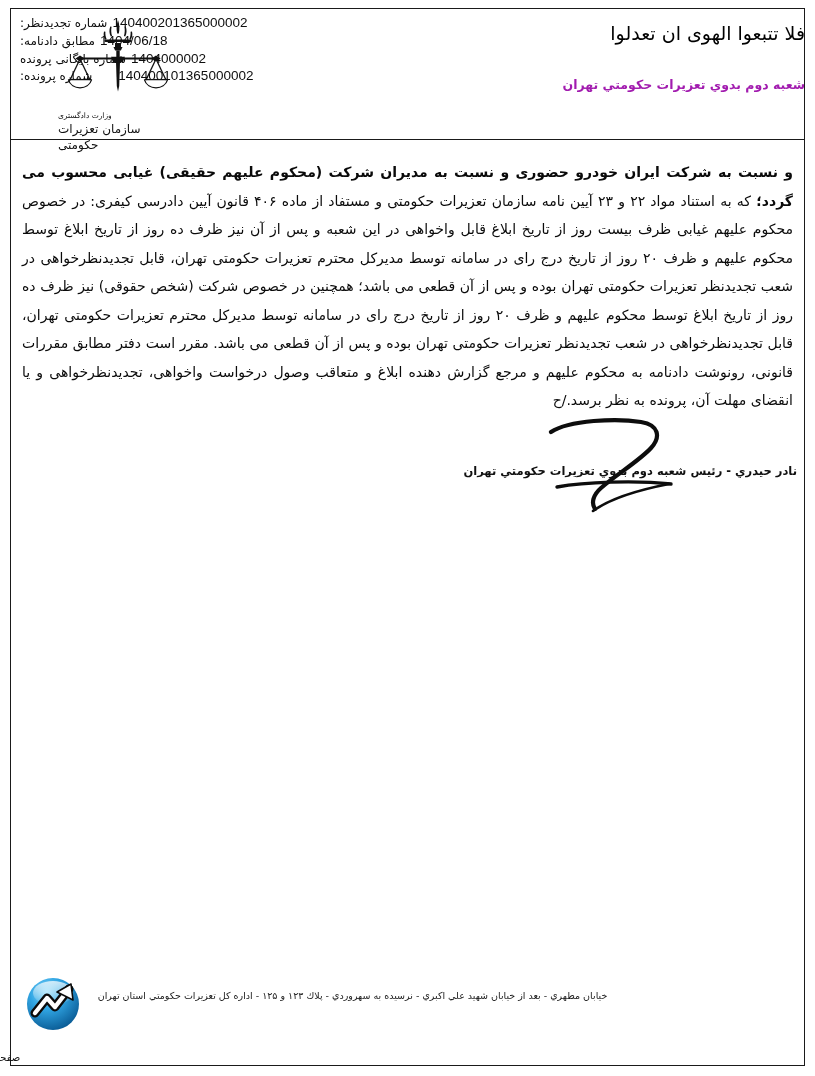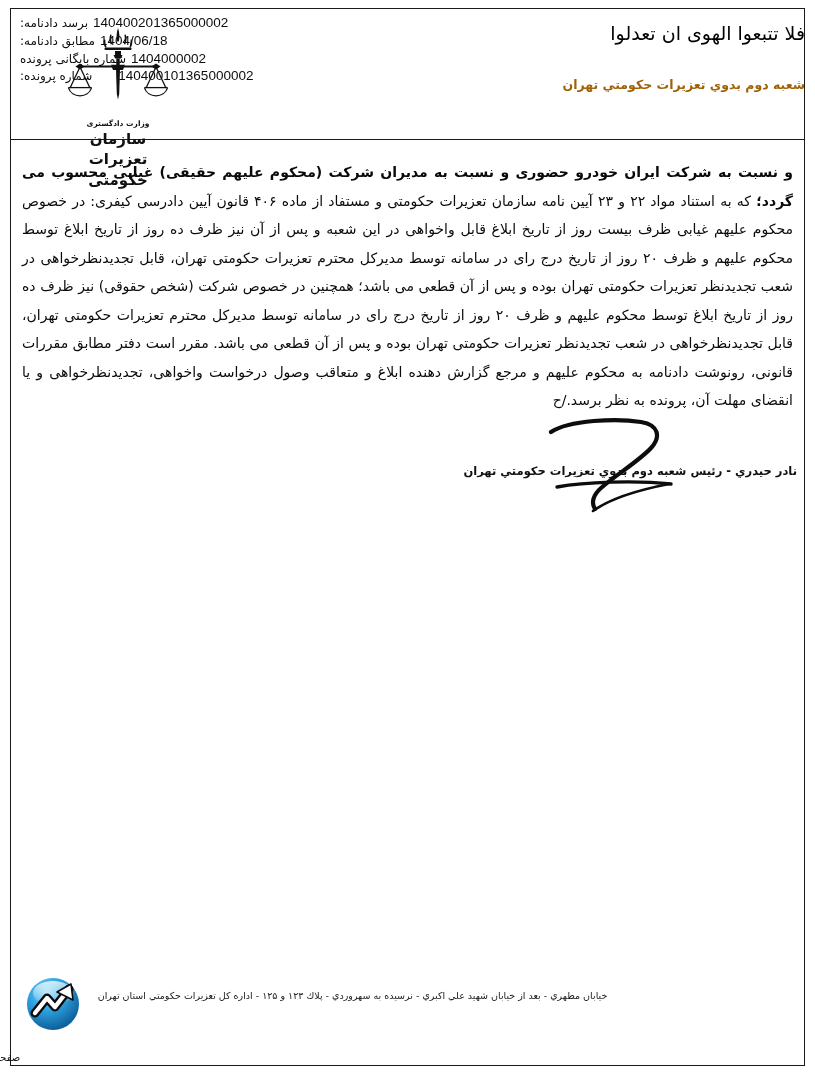--- a/index.html
+++ b/index.html
@@ -83,42 +83,41 @@
     font-family: "DejaVu Sans", sans-serif;
     font-size: 19px;
     color: #000;
     letter-spacing: 0.4px;
   }
   .branch-name {
     margin-top: 33px;
     font-family: "DejaVu Sans", sans-serif;
     font-size: 12.5px;
     font-weight: bold;
-    color: #a16207;
+    color: #a21caf;
   }
 
   .emblem {
     position: absolute;
     left: 48px;
-    top: 18px;
+    top: 10px;
     width: 120px;
     height: 118px;
-    text-align: center;
-    font-weight: bold;
+    text-align: left;
   }
   .emblem svg { display: block; margin: 0 auto; }
   .emblem-caption {
     margin-top: 1px;
     font-size: 8.5px;
     line-height: 1.35;
     color: #111;
     font-family: "DejaVu Sans", sans-serif;
   }
   .emblem-caption .line1 { font-size: 7.5px; }
-  .emblem-caption .line2 { font-size: 15px; }
+  .emblem-caption .line2 { font-size: 12px; }
 
   
   .body-text {
     position: absolute;
     right: 22px;
     left: 22px;
     top: 158px;
     direction: rtl;
     text-align: justify;
     text-align-last: right;
@@ -203,21 +202,21 @@
 <body>
 
 <div class="page">
   <div class="page-border"></div>
 
   <div class="header">
 
     <div class="header-meta">
       <div class="meta-row">
         <span class="meta-value">140400201365000002</span>
-        <span class="meta-label">برسد دادنامه:</span>
+        <span class="meta-label">شماره تجدیدنظر:</span>
       </div>
       <div class="meta-row">
         <span class="meta-value">1404/06/18</span>
         <span class="meta-label">مطابق دادنامه:</span>
       </div>
       <div class="meta-row archive-row">
         <span class="meta-value">1404000002</span>
         <span class="meta-label">شماره بایگانی پرونده</span>
       </div>
       <div class="meta-row case-row">

